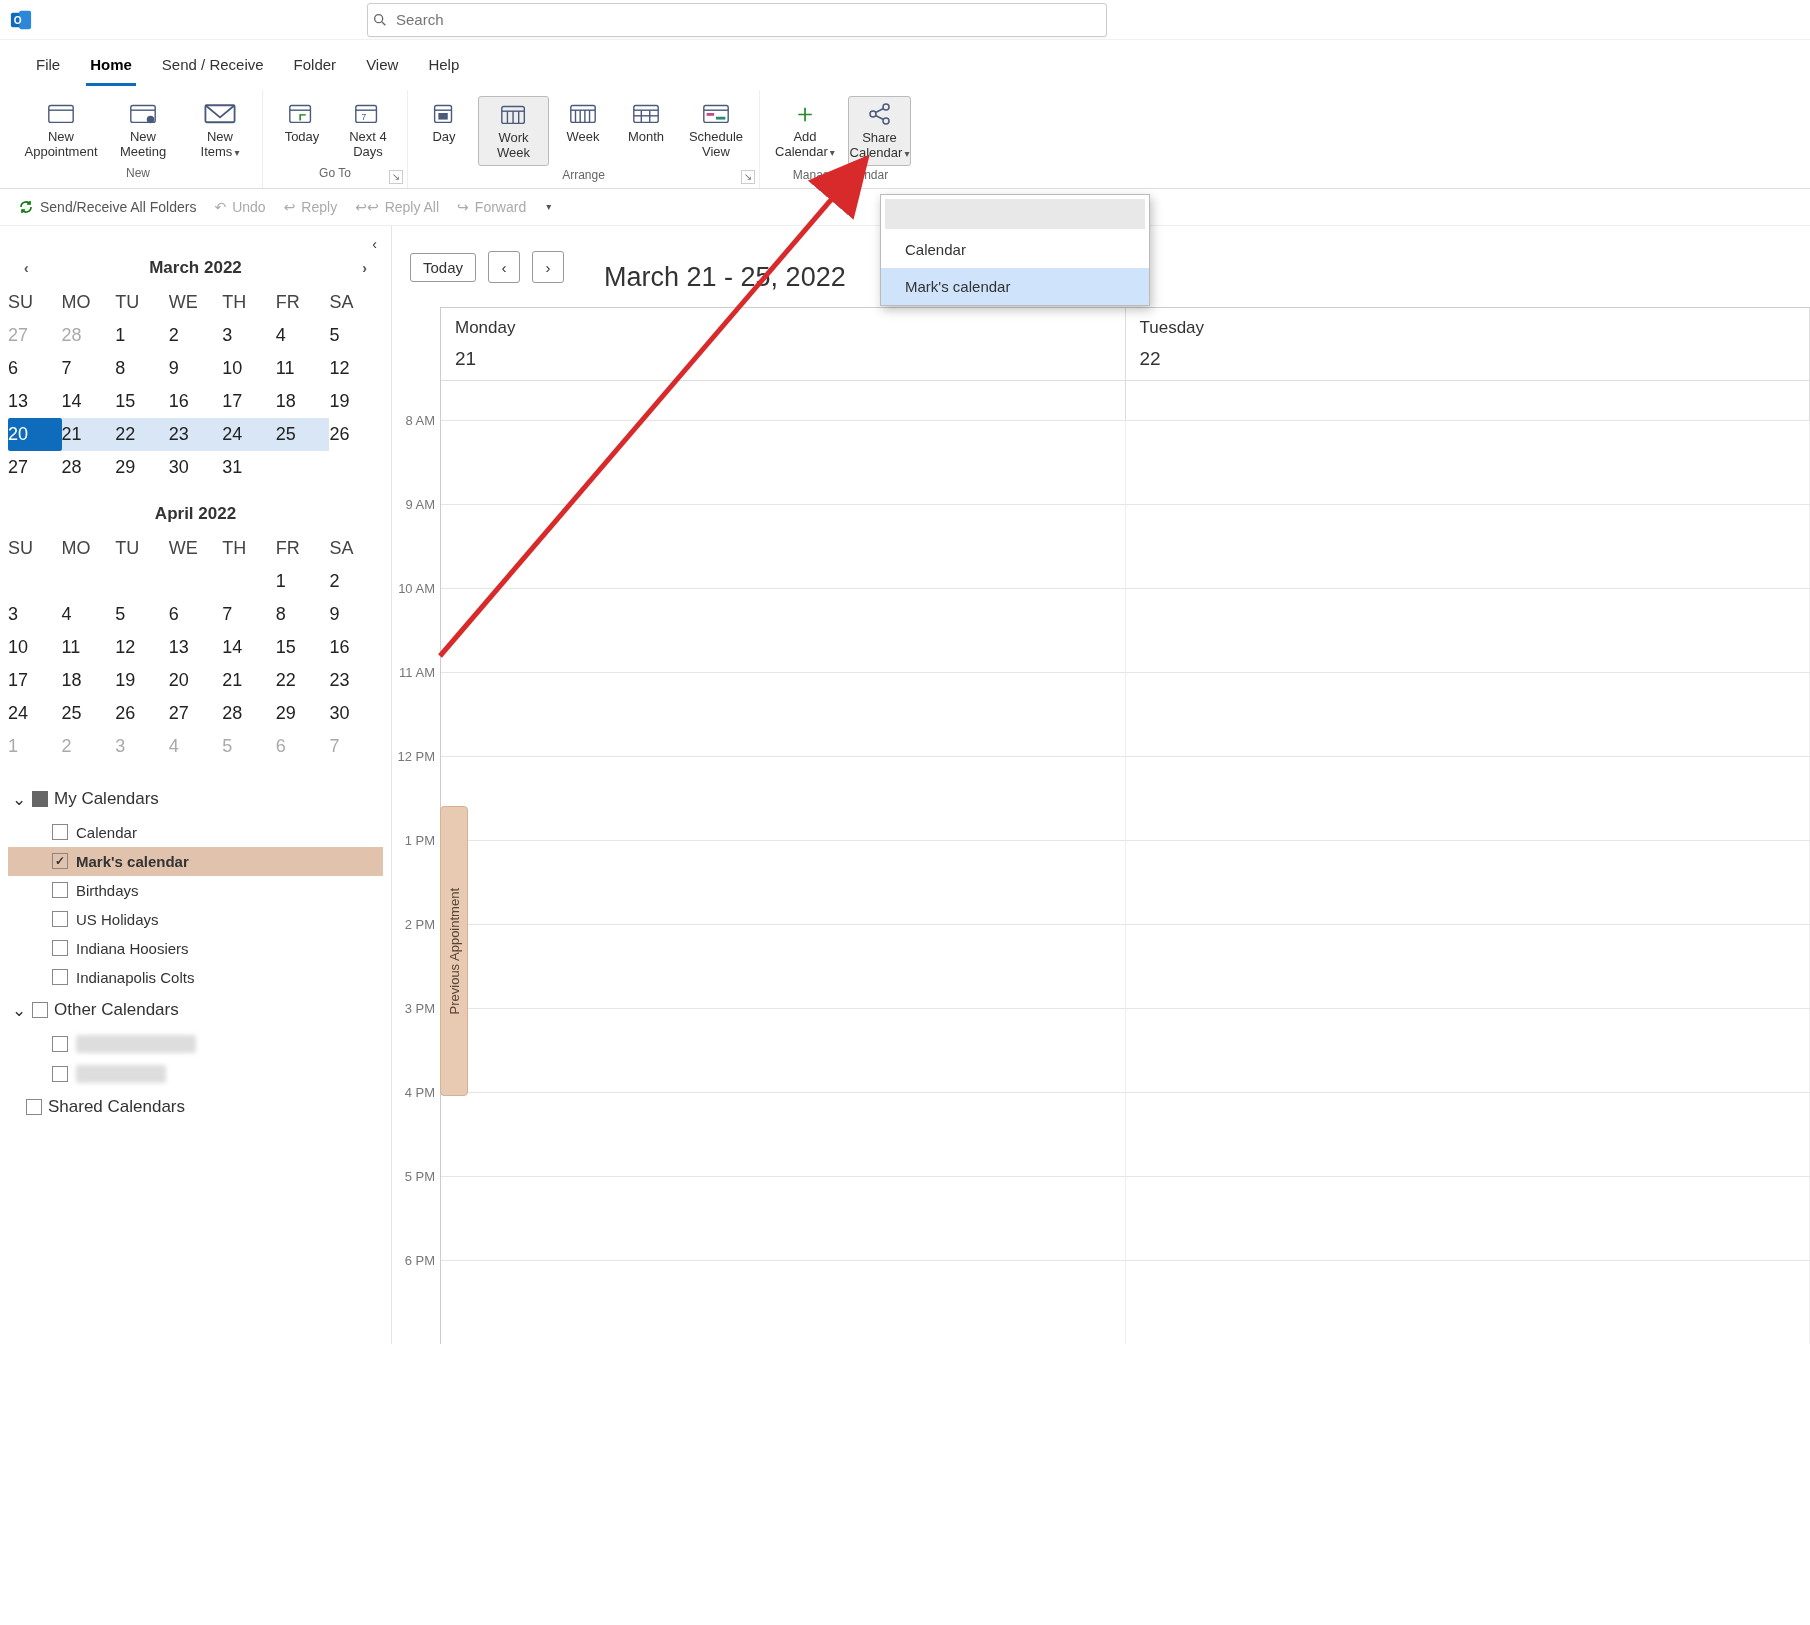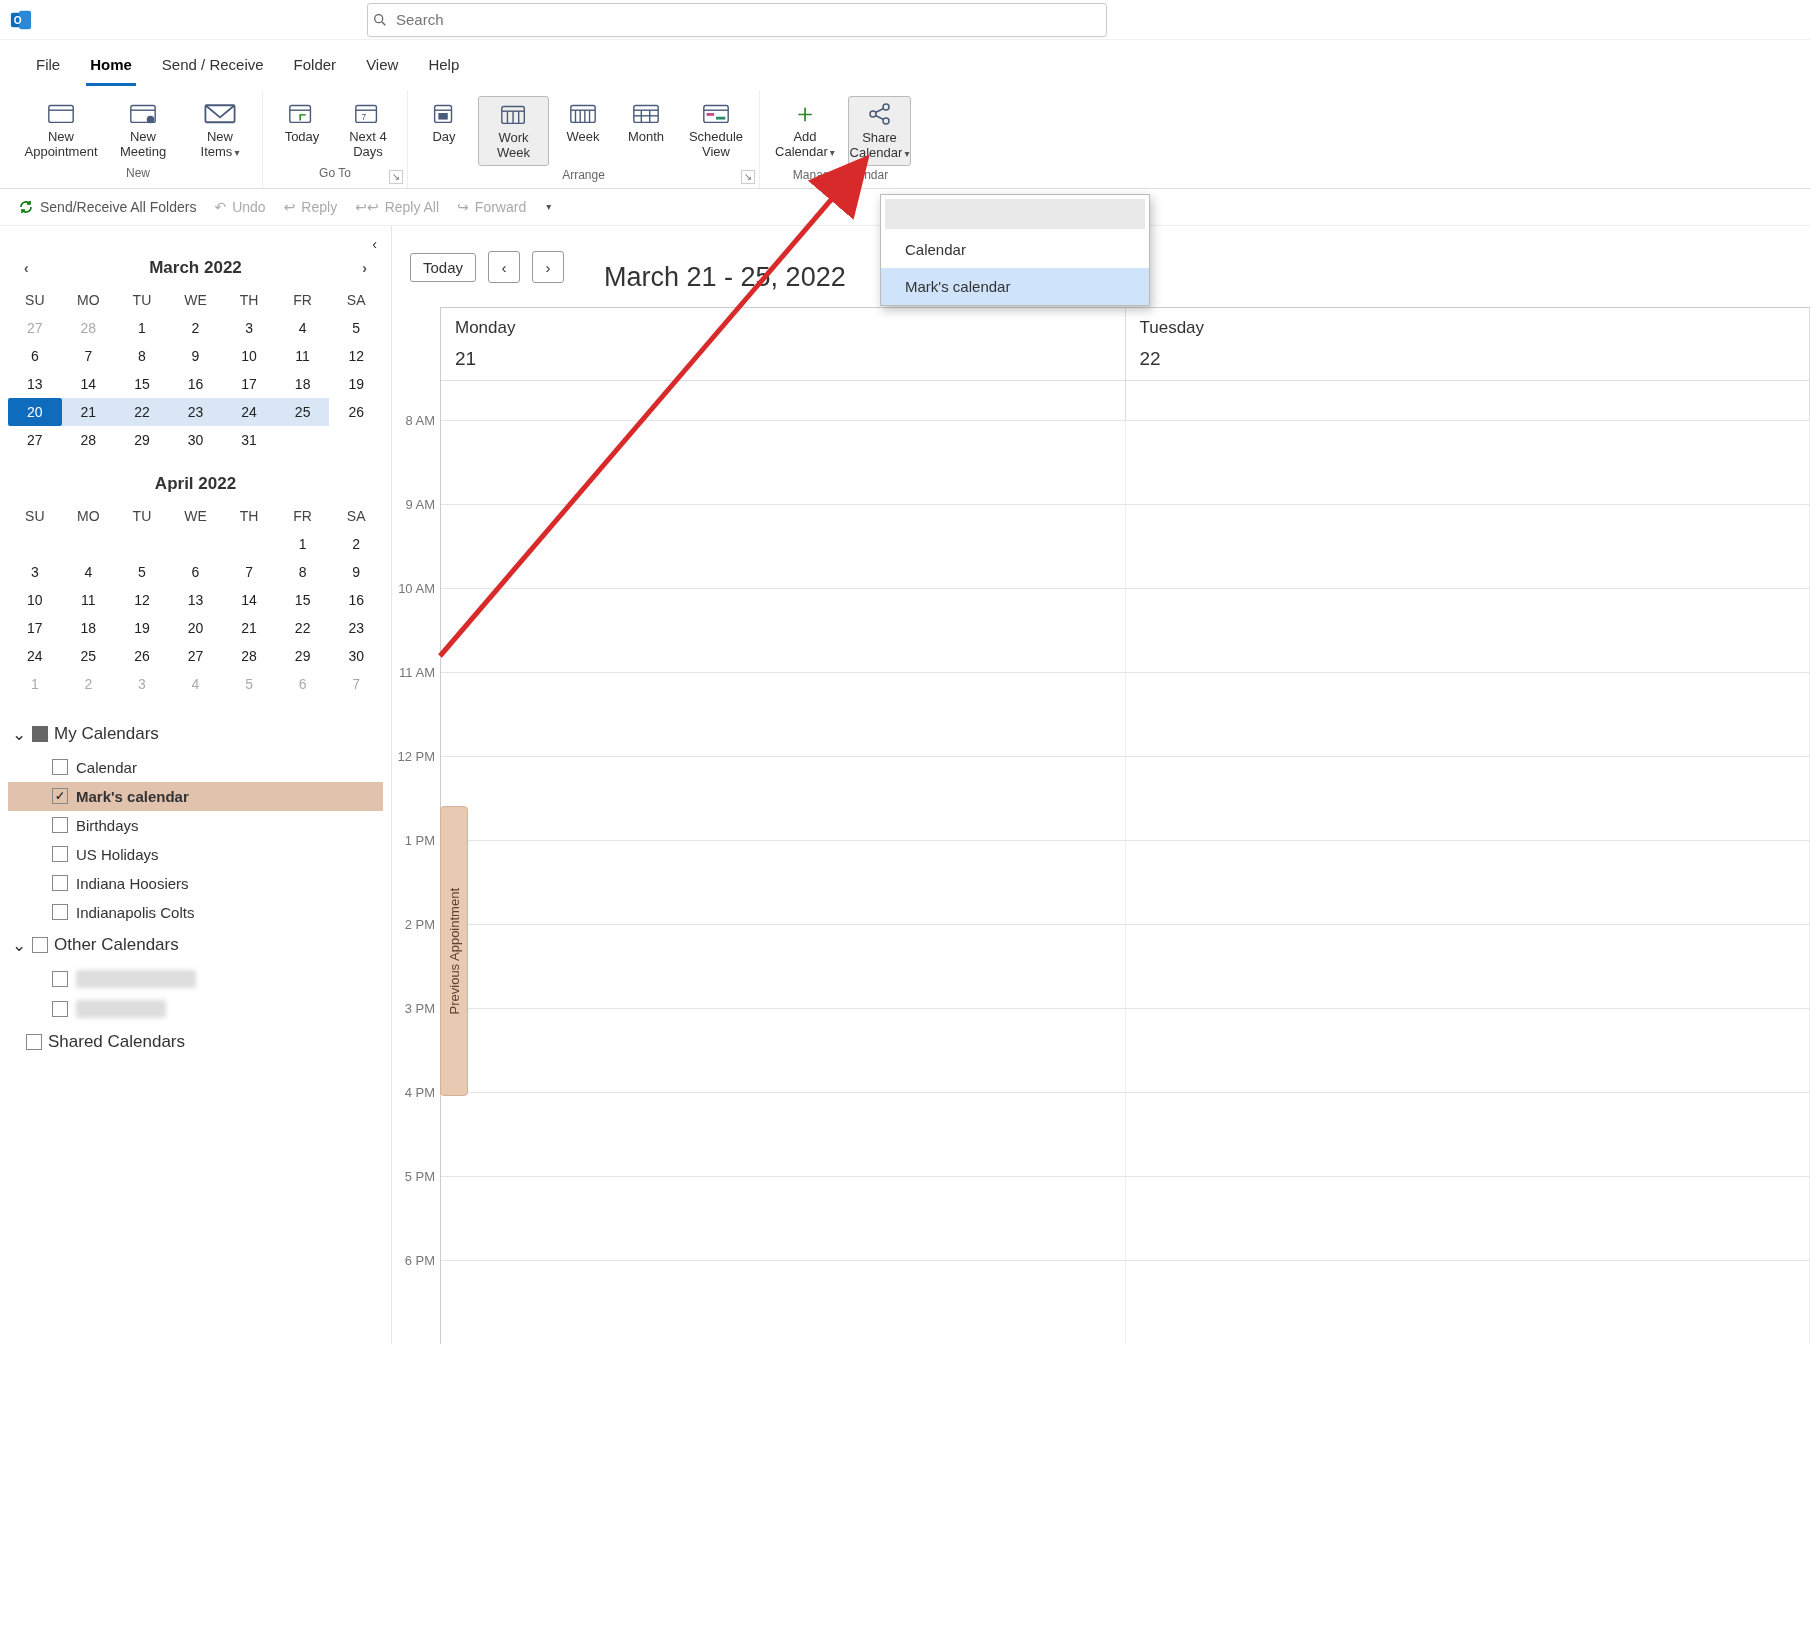--- a/index.html
+++ b/index.html
@@ -30,21 +30,21 @@
   .share-menu .mi { padding: 10px 24px; font-size: 15px; cursor:pointer; }
   .share-menu .mi.hover { background:#cfe4fa; }
   .quickbar { display:flex; gap:18px; padding: 10px 18px; border-bottom: 1px solid #eee; align-items:center; font-size: 14px; color:#555; }
   .qbtn { display:flex; align-items:center; gap:6px; cursor:pointer; }
   .qbtn.disabled { color:#aaa; }
   .content { display:flex; }
   .sidebar { width: 392px; border-right: 1px solid #e5e5e5; padding: 10px 8px; }
   .mini-cal { margin-bottom: 18px; }
   .mini-head { display:flex; align-items:center; justify-content:space-between; padding: 2px 10px 8px; font-size: 17px; font-weight:600; }
   .mini-head .navbtn { font-size: 14px; color:#555; cursor:pointer; padding:2px 6px; }
-  .daygrid { display:grid; grid-template-columns: repeat(7, 1fr); text-align:center; font-size: 14px; }
+  .daygrid { display:grid; grid-template-columns: repeat(7, 1fr); text-align:left; font-size: 18px; }
   .daygrid .dh { padding: 6px 0; font-weight:400; color:#444; }
   .daygrid .dc { padding: 6px 0; cursor:pointer; color:#222; }
   .daygrid .dc.other { color:#aaa; }
   .daygrid .dc.today { background:#0f6cbd; color:#fff; border-radius:2px; }
   .daygrid .dc.range { background:#d8e6f5; }
   .tree-hdr { display:flex; align-items:center; gap:6px; padding: 8px 4px; font-size:17px; }
   .chev { width:14px; text-align:center; cursor:pointer; }
   .cal-item { display:flex; align-items:center; gap:8px; padding: 6px 6px 6px 44px; font-size: 15px; cursor:pointer; }
   .cal-item.active { background:#e0c2ad; font-weight:600; }
   .cb { width:16px; height:16px; border:1px solid #888; display:inline-flex; align-items:center; justify-content:center; font-size:12px; }

